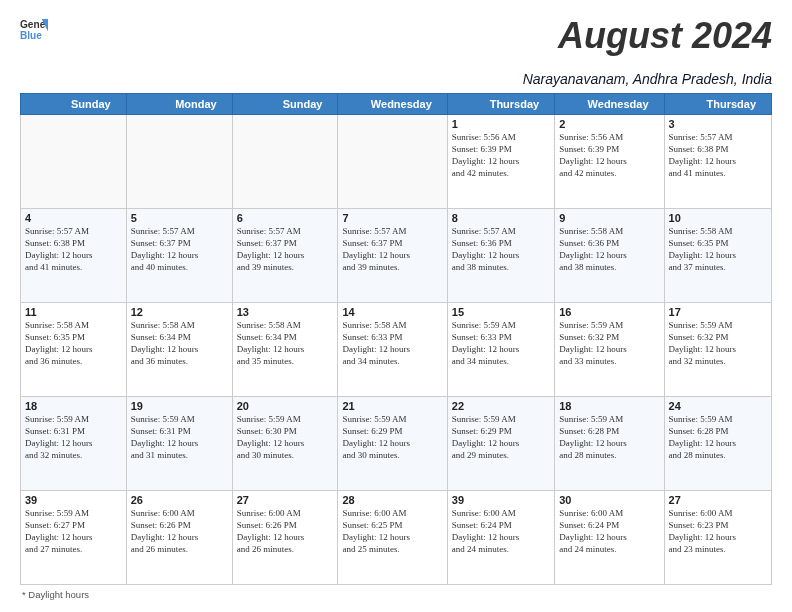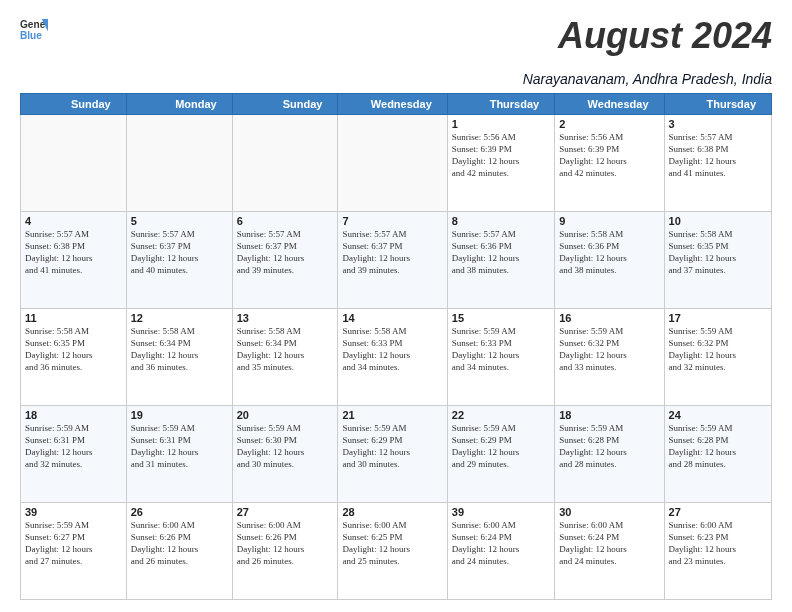--- a/index.html
+++ b/index.html
@@ -352,13 +352,14 @@
             <div class="day-number">27</div>
             <div class="day-info" style="white-space: pre-line;">Sunrise: 6:00 AM
 Sunset: 6:23 PM
 Daylight: 12 hours
 and 23 minutes.</div>
           </td>
         </tr>
       </tbody>
   </table>
 
+  <div class="footer-note">* Daylight hours</div>
 </div>
 
 </body></html>

